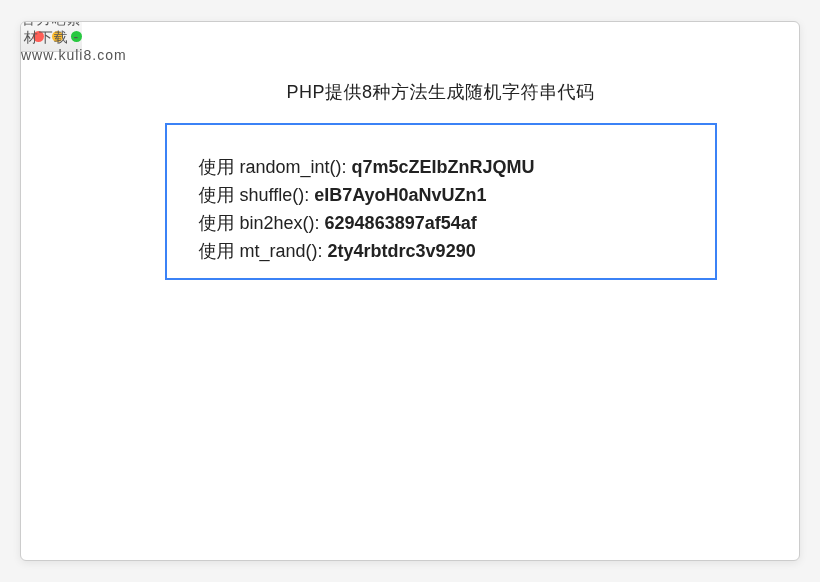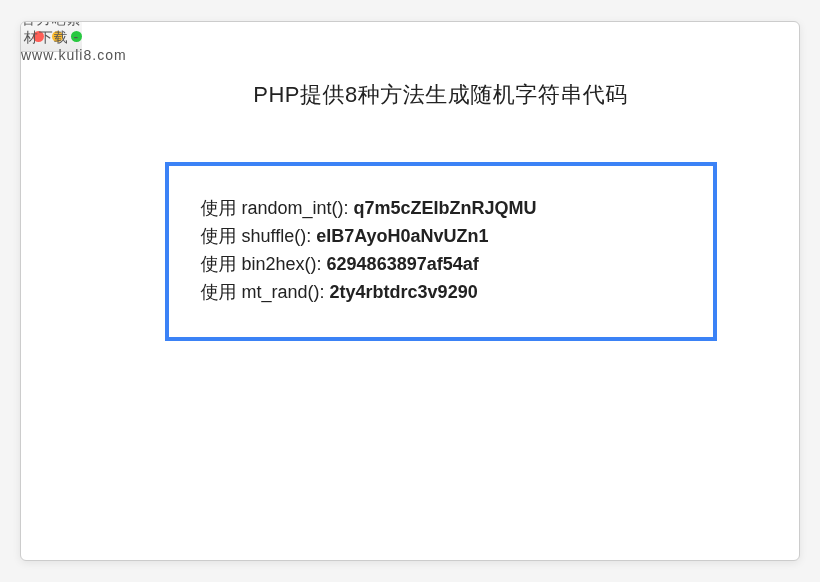--- a/index.html
+++ b/index.html
@@ -54,30 +54,30 @@
       pointer-events: none;
     }
     .content {
       flex: 1;
       padding: 30px 40px 40px;
       display: flex;
       flex-direction: column;
       align-items: center;
     }
     .page-heading {
-      font-size: 22px;
+      font-size: 18px;
       font-weight: 400;
       color: #222;
-      margin: 28px 0 52px;
+      margin: 28px 0 19px;
       letter-spacing: 0.5px;
     }
     .panel {
-      border: 4px solid #3b82f6;
+      border: 2px solid #3b82f6;
       width: 552px;
-      padding: 28px 32px 30px;
+      padding: 28px 32px 12px;
     }
     .result-row {
       font-size: 18px;
       color: #222;
       line-height: 1.5;
       margin: 1px 0;
     }
     .result-value {
       font-weight: 700;
     }

